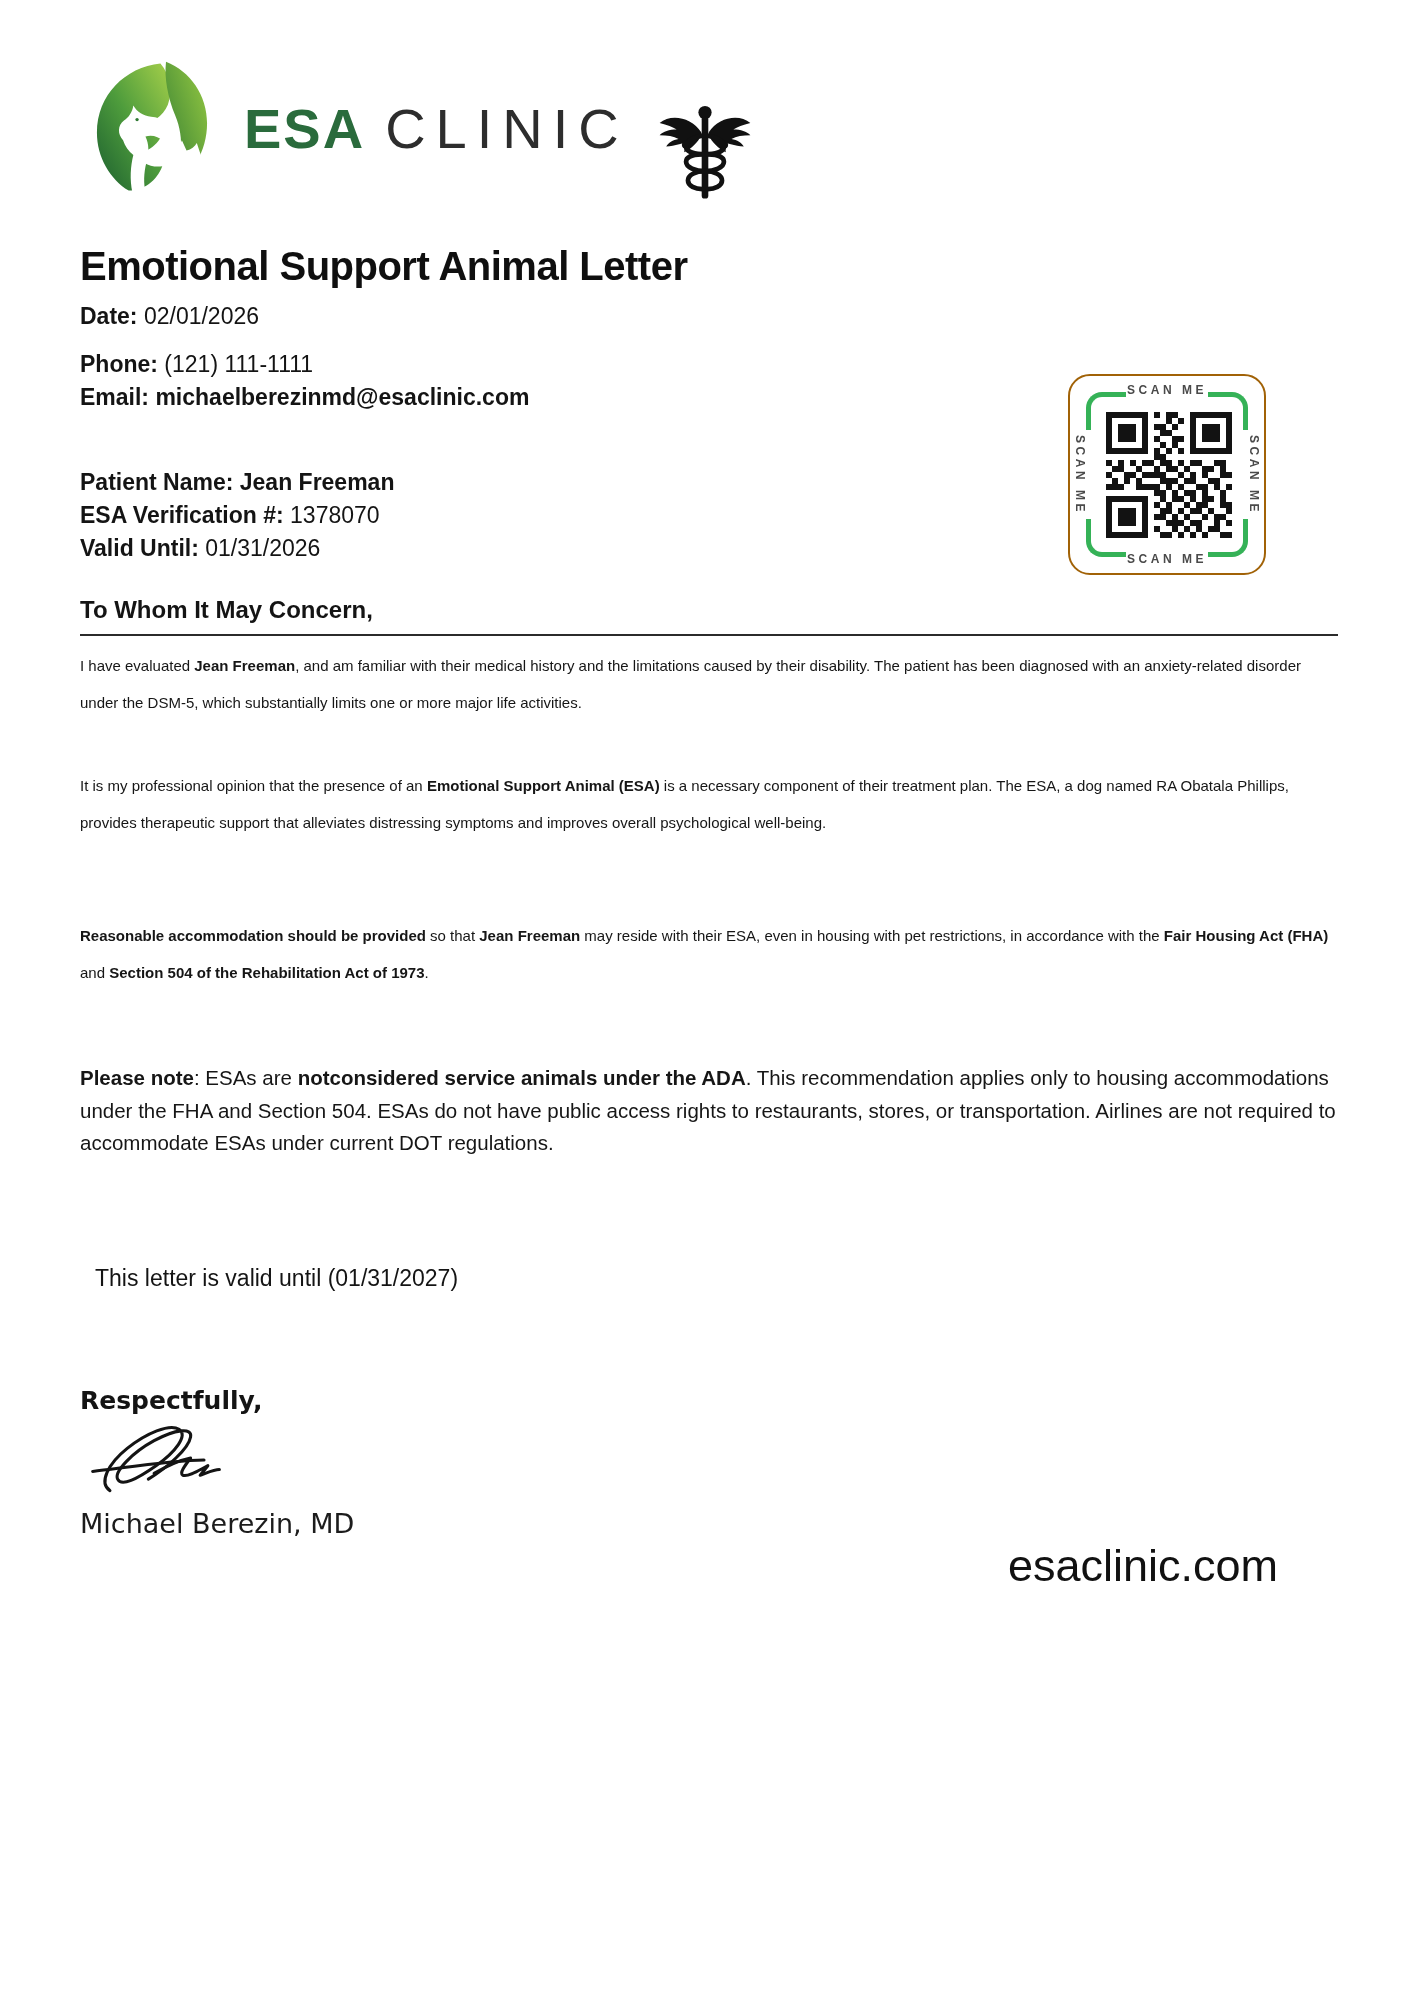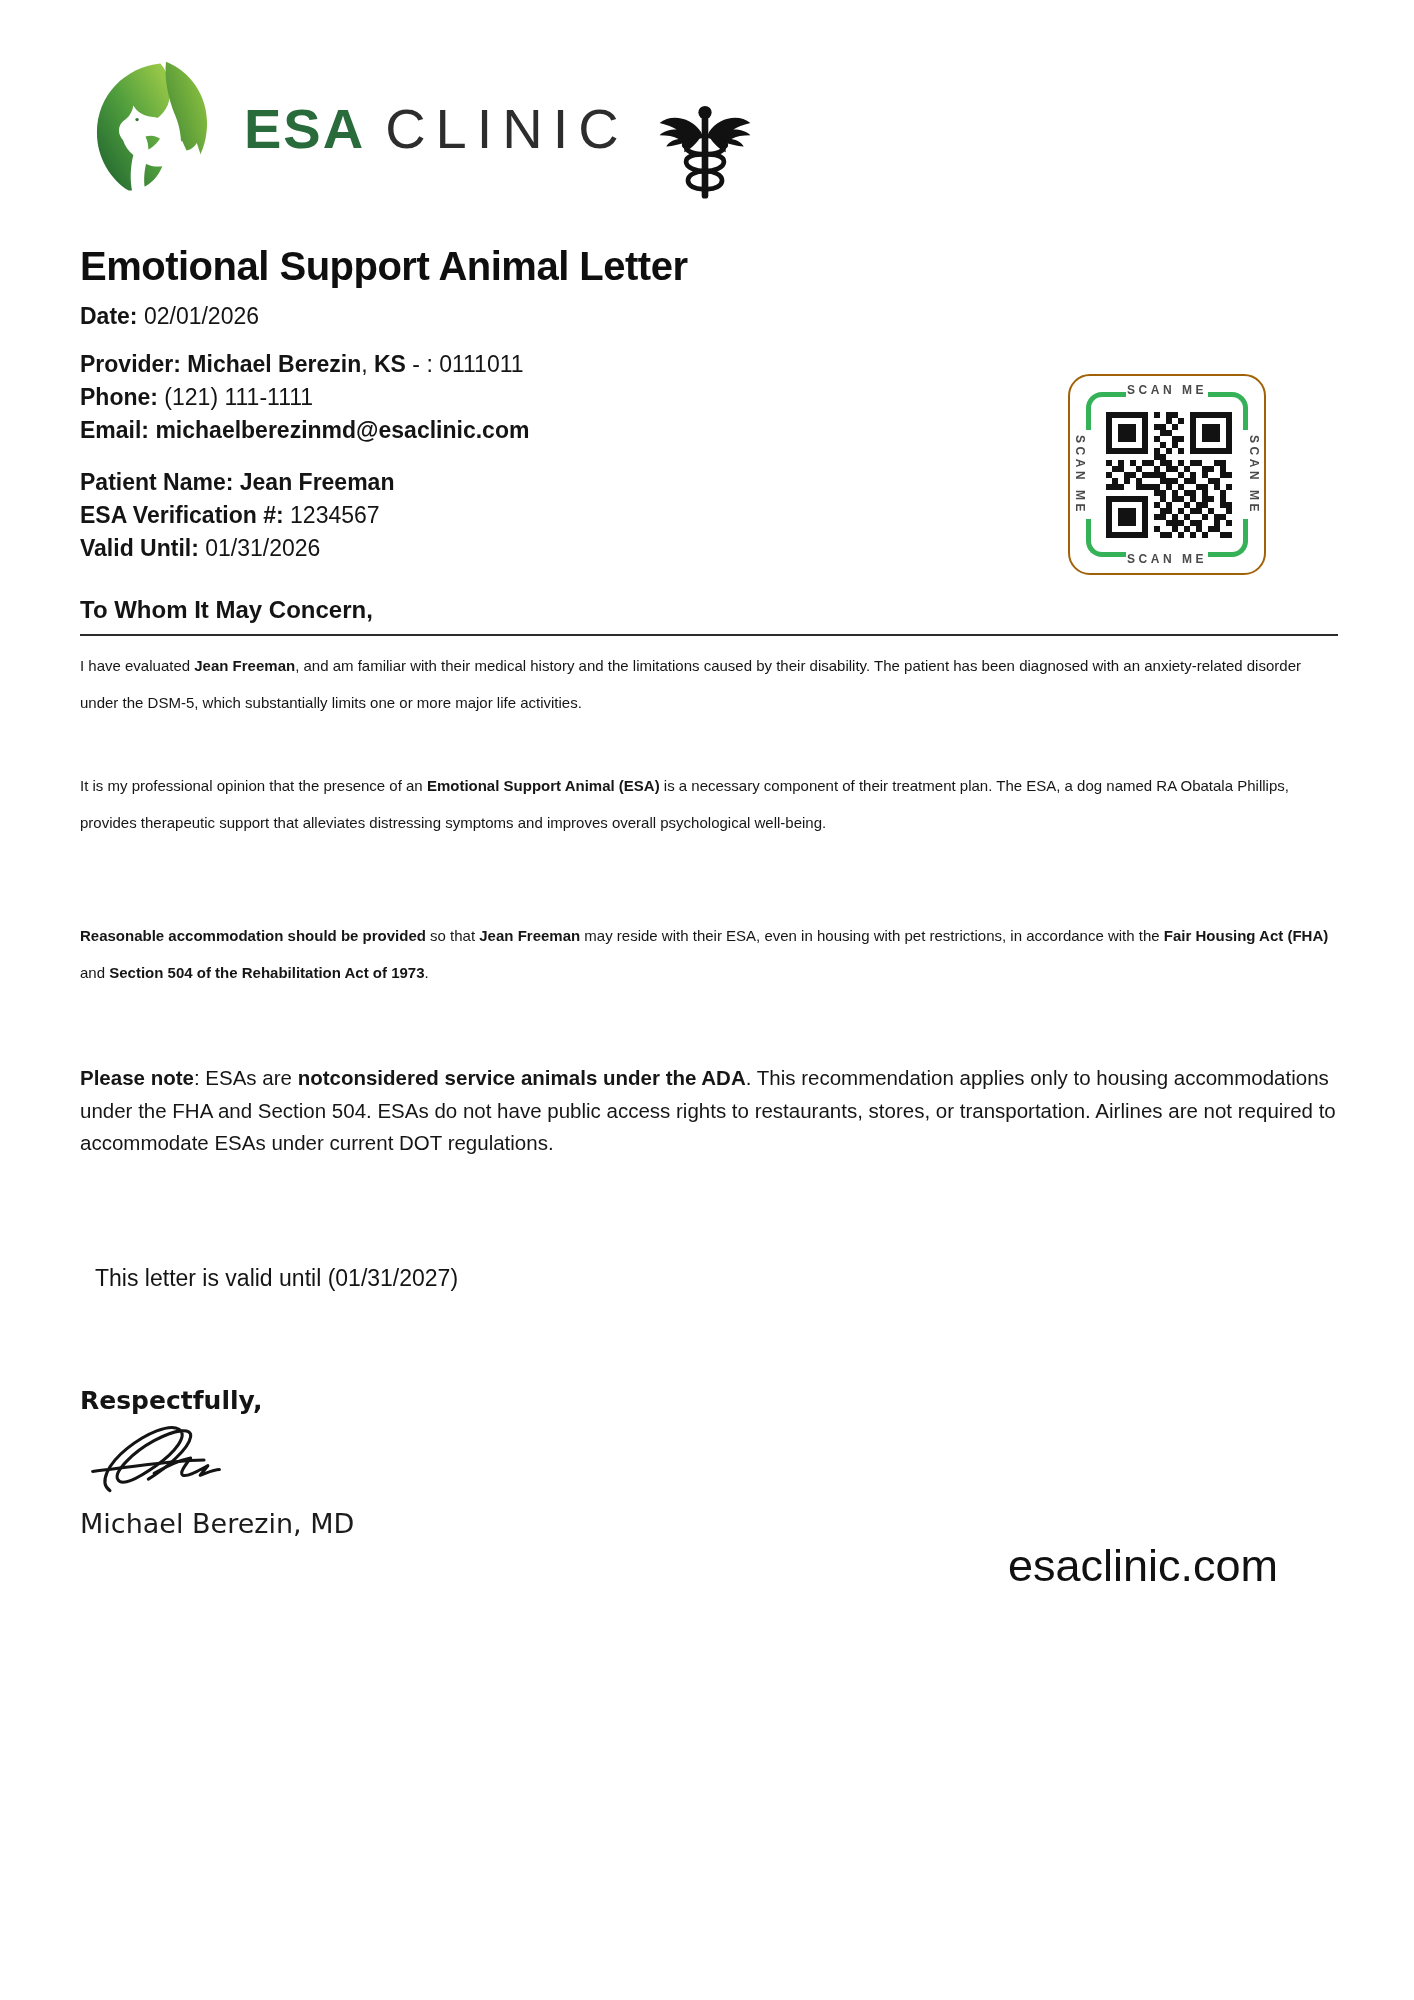--- a/index.html
+++ b/index.html
@@ -566,28 +566,27 @@
         <div class="qr-cell on"></div>
         <div class="qr-cell on"></div>
       </div>
   </div>
 
   <h1 class="abs title">Emotional Support Animal Letter</h1>
 
   <p class="abs meta date-line"><b>Date:</b><span> 02/01/2026</span></p>
 
   <div class="abs provider-block">
-    <p class="meta"><b>Provider: Michael Berezin</b><span>, </span><b>KS</b><span> - : 0111011</span></p>
     <p class="meta"><b>Phone:</b><span> (121) 111-1111</span></p>
     <p class="meta"><b>Email: michaelberezinmd@esaclinic.com</b></p>
   </div>
 
   <div class="abs patient-block">
     <p class="meta"><b>Patient Name: Jean Freeman</b></p>
-    <p class="meta"><b>ESA Verification #:</b><span> 1234567</span></p>
+    <p class="meta"><b>ESA Verification #:</b><span> 1378070</span></p>
     <p class="meta"><b>Valid Until:</b><span> 01/31/2026</span></p>
   </div>
 
   <p class="abs salutation">To Whom It May Concern,</p>
   <hr class="abs rule">
 
   <p class="abs para para1"><span>I have evaluated </span><b>Jean Freeman</b><span>, and am familiar with their medical history and the limitations caused by their disability. The patient has been diagnosed with an anxiety-related disorder under the DSM-5, which substantially limits one or more major life activities.</span></p>
   <p class="abs para para2"><span>It is my professional opinion that the presence of an </span><b>Emotional Support Animal (ESA)</b><span> is a necessary component of their treatment plan. The ESA, a dog named RA Obatala Phillips, provides therapeutic support that alleviates distressing symptoms and improves overall psychological well-being.</span></p>
   <p class="abs para para3"><b>Reasonable accommodation should be provided</b><span> so that </span><b>Jean Freeman</b><span> may reside with their ESA, even in housing with pet restrictions, in accordance with the </span><b>Fair Housing Act (FHA)</b><span> and </span><b>Section 504 of the Rehabilitation Act of 1973</b><span>.</span></p>
   <p class="abs para note"><b>Please note</b><span>: ESAs are </span><b>notconsidered service animals under the ADA</b><span>. This recommendation applies only to housing accommodations under the FHA and Section 504. ESAs do not have public access rights to restaurants, stores, or transportation. Airlines are not required to accommodate ESAs under current DOT regulations.</span></p>

